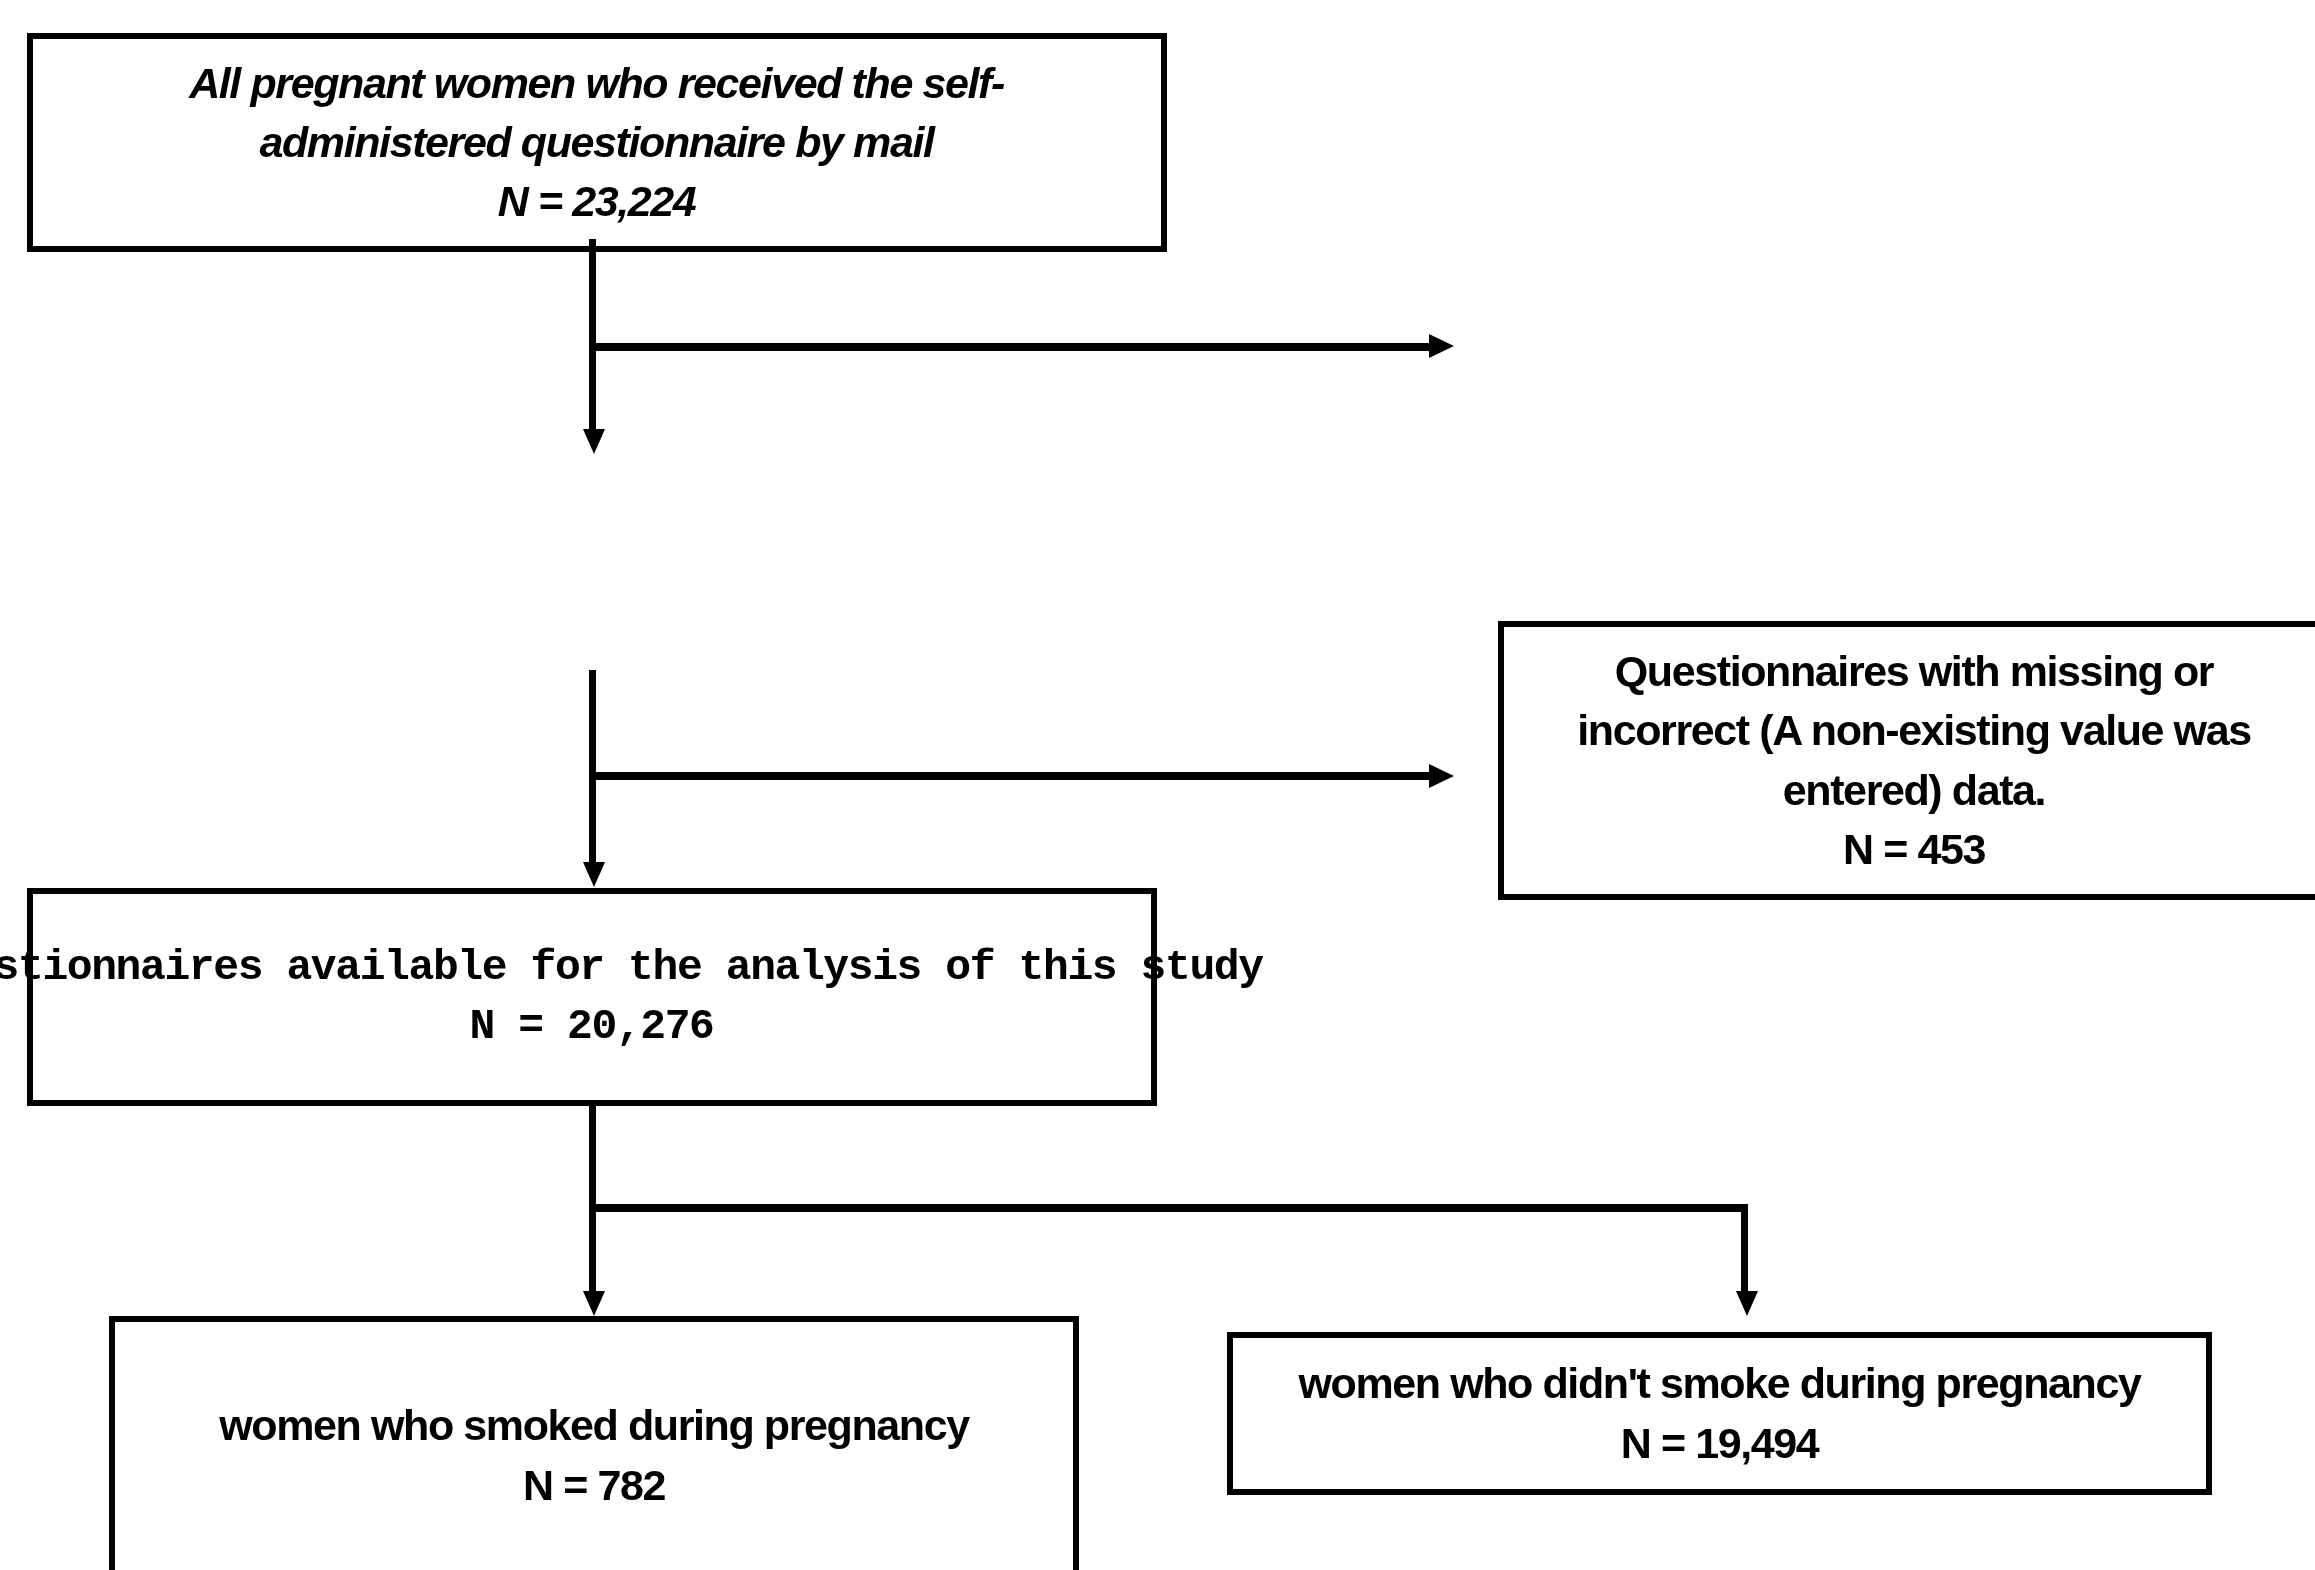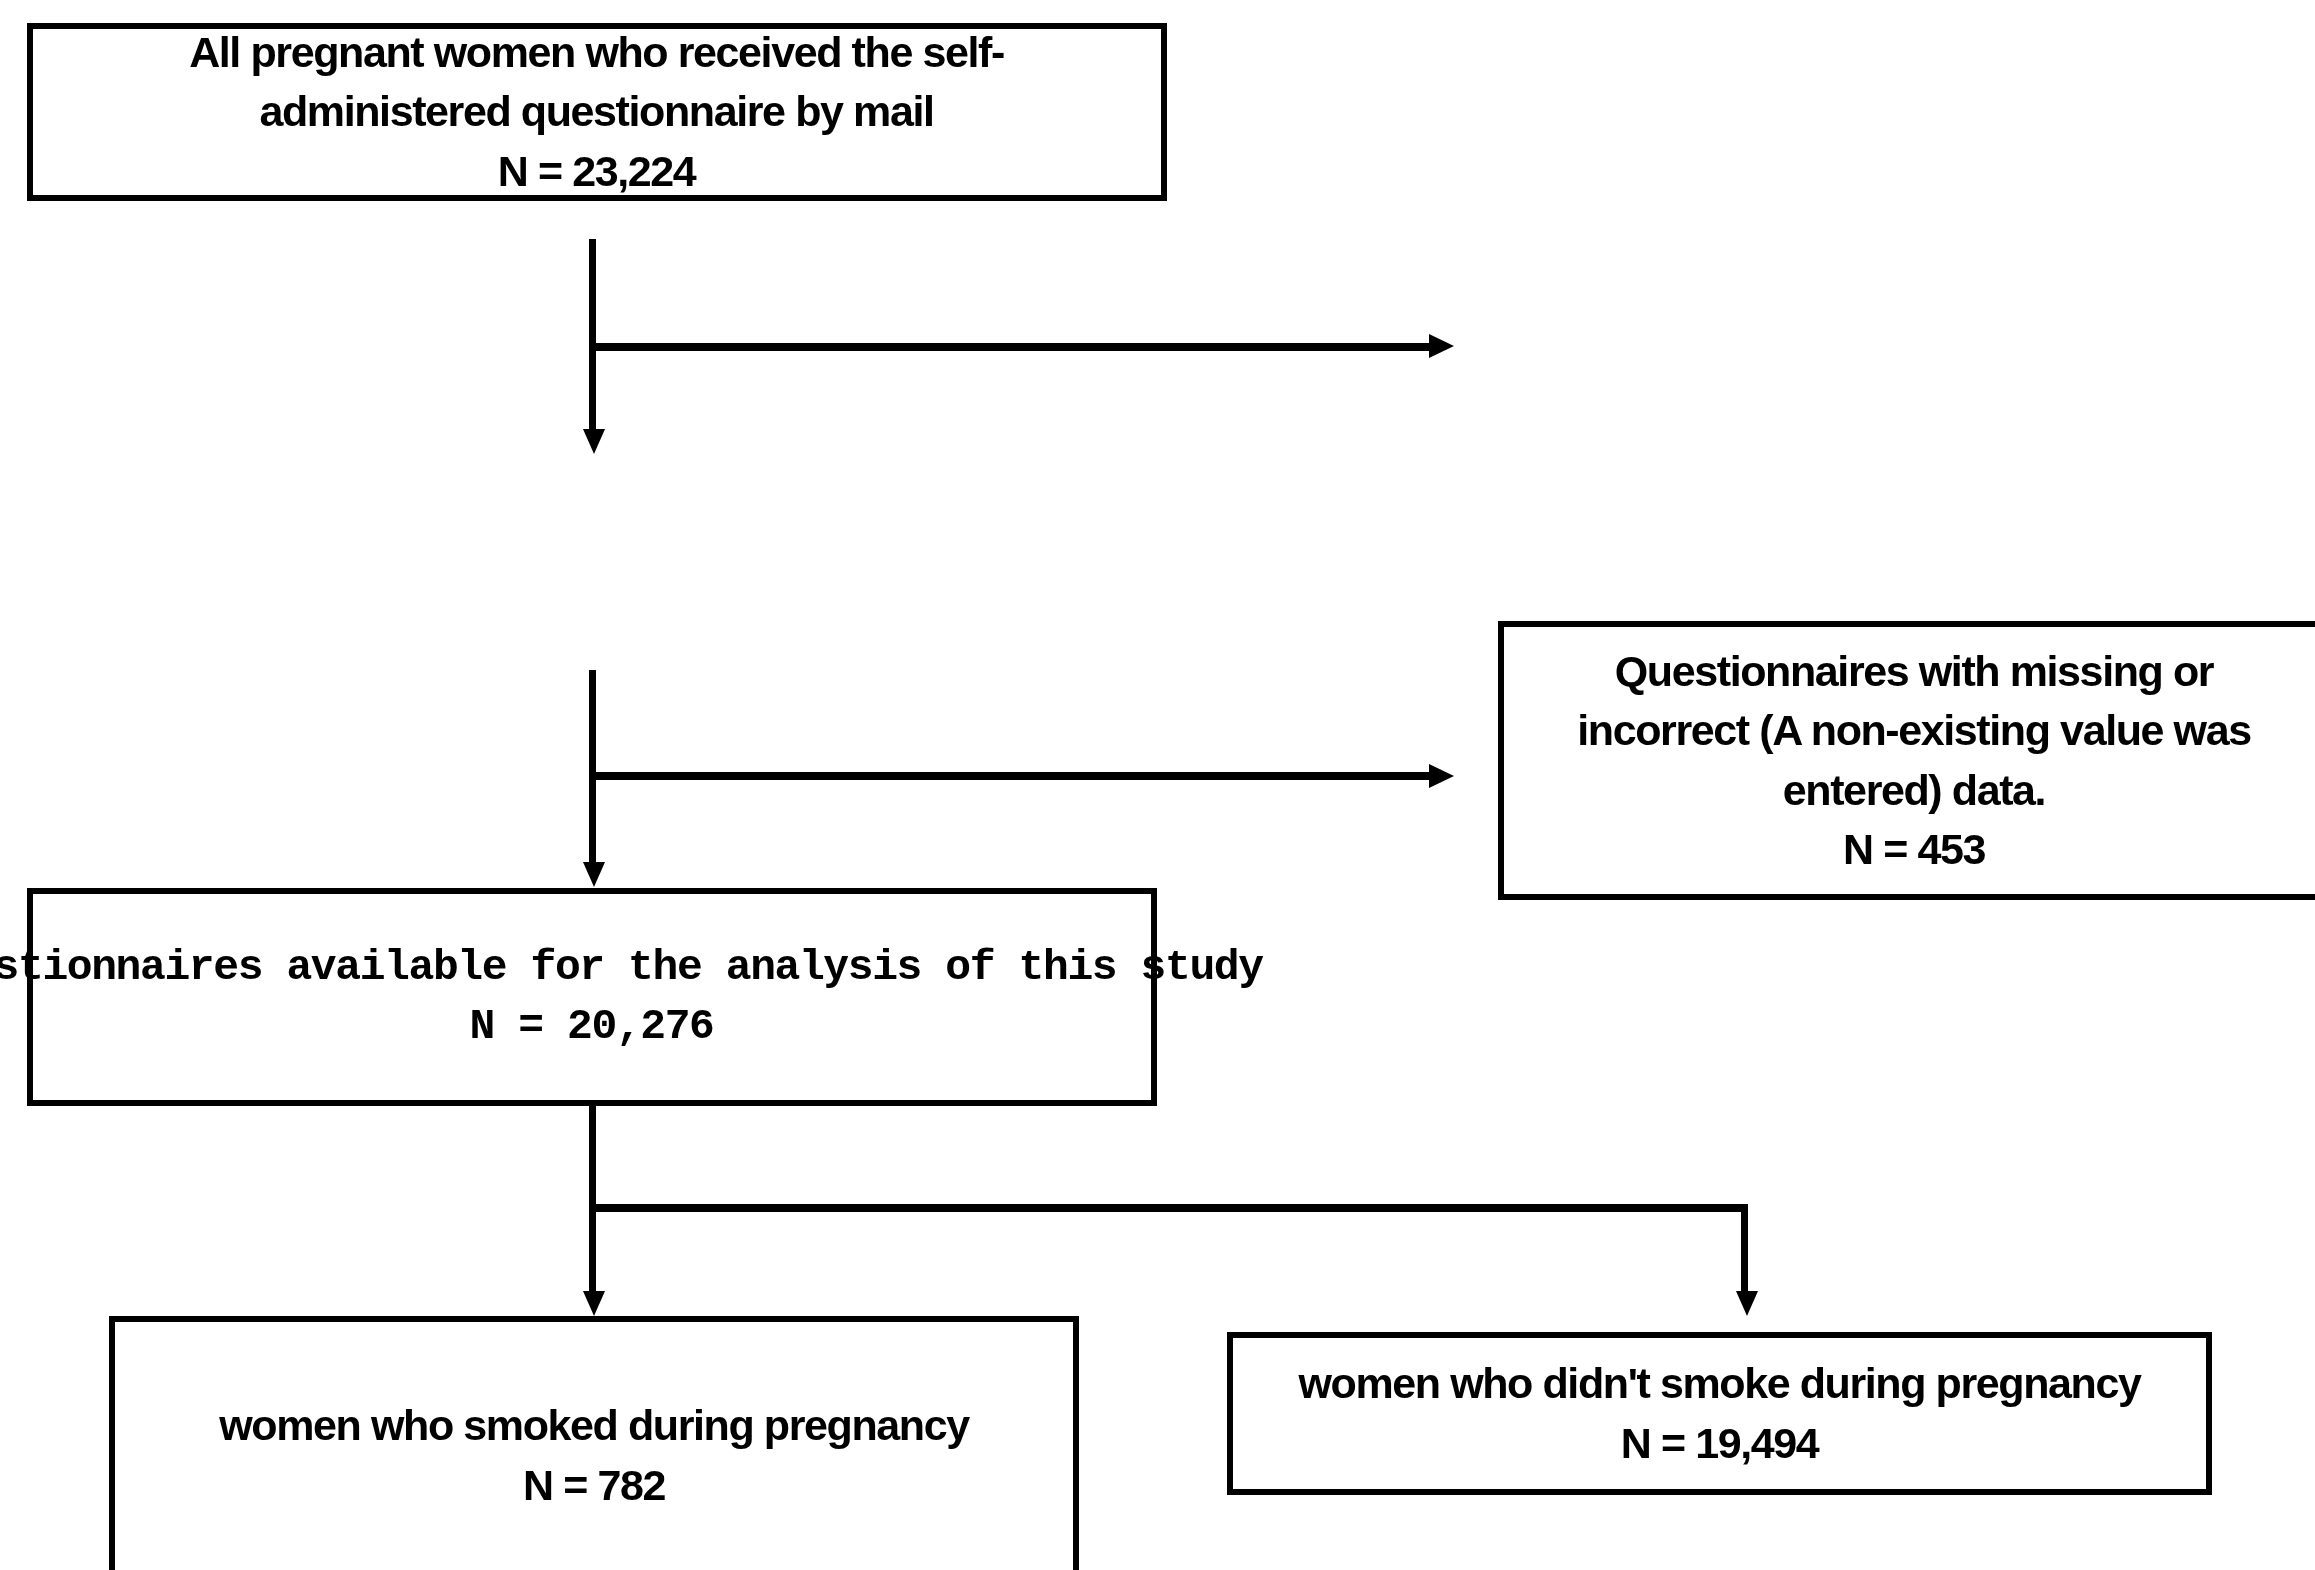--- a/index.html
+++ b/index.html
@@ -49,21 +49,21 @@
   .arrow-right {
     position: absolute;
     width: 0;
     height: 0;
     border-top: 12.3px solid transparent;
     border-bottom: 12.3px solid transparent;
     border-left: 25.6px solid #000000;
   }
 
   
-  #box-mail          { left: 26.5px;   top: 23px;   width: 1140px; height: 178px; }
+  #box-mail          { left: 26.5px;   top: 33px;   width: 1140px; height: 219px; font-style: italic; }
   #box-health-check  { left: 26.5px;   top: 453px;  width: 1140px; height: 219px; }
   #box-available     { left: 26.5px;   top: 888px;  width: 1130px; height: 218px; font-family: Liberation Mono, monospace; }
   
   #box-didnt-answer  { left: 1454px; top: 239px;  width: 832px;  height: 216px; }
   #box-missing       { left: 1498px; top: 621px;  width: 832px;  height: 279px; }
   
   #box-smoked        { left: 109px;  top: 1316px; width: 970px; height: 279px; }
   #box-didnt-smoke   { left: 1227px; top: 1316px; width: 985px; height: 163px; margin-top: 16px; }
 
   

